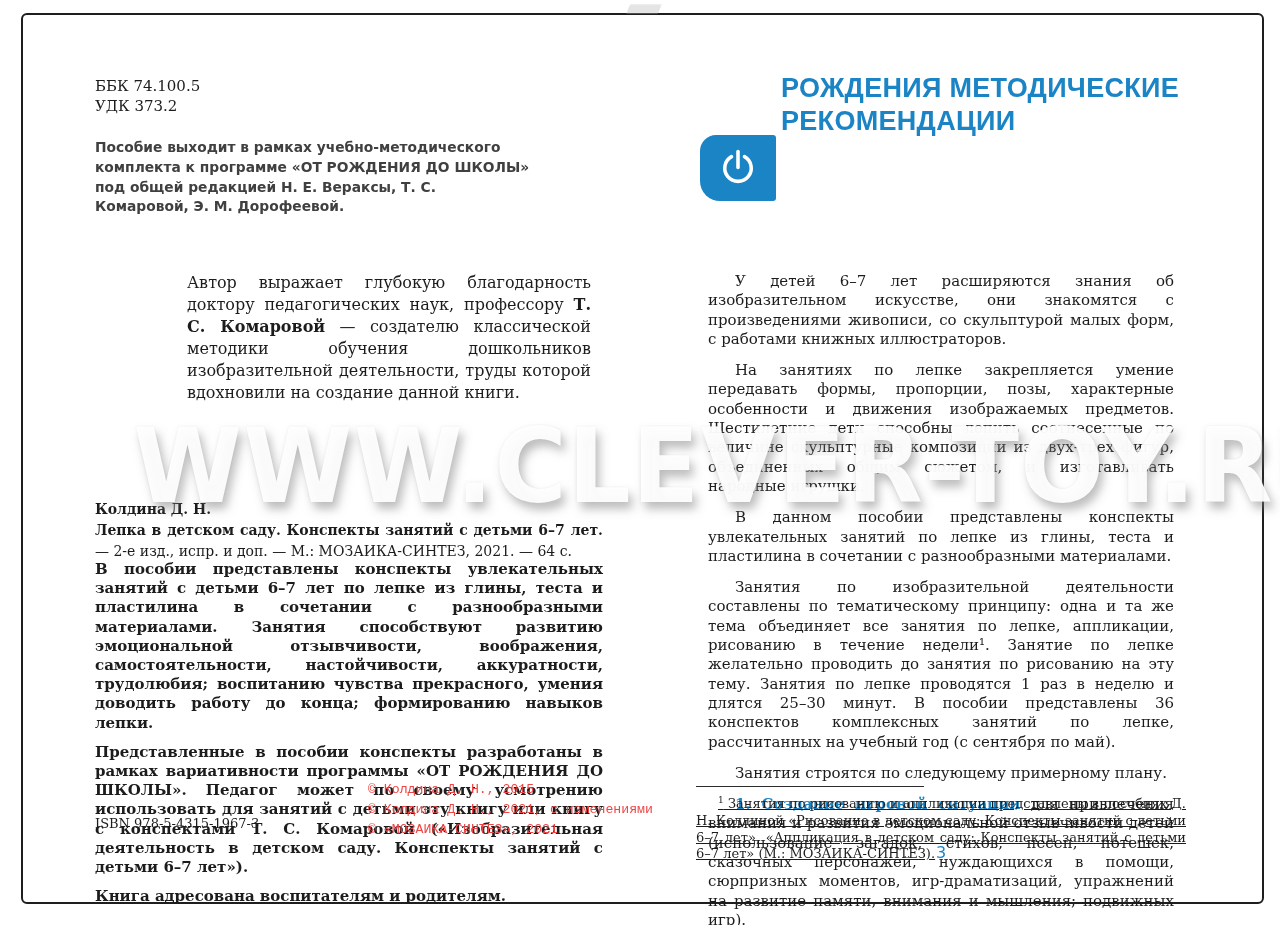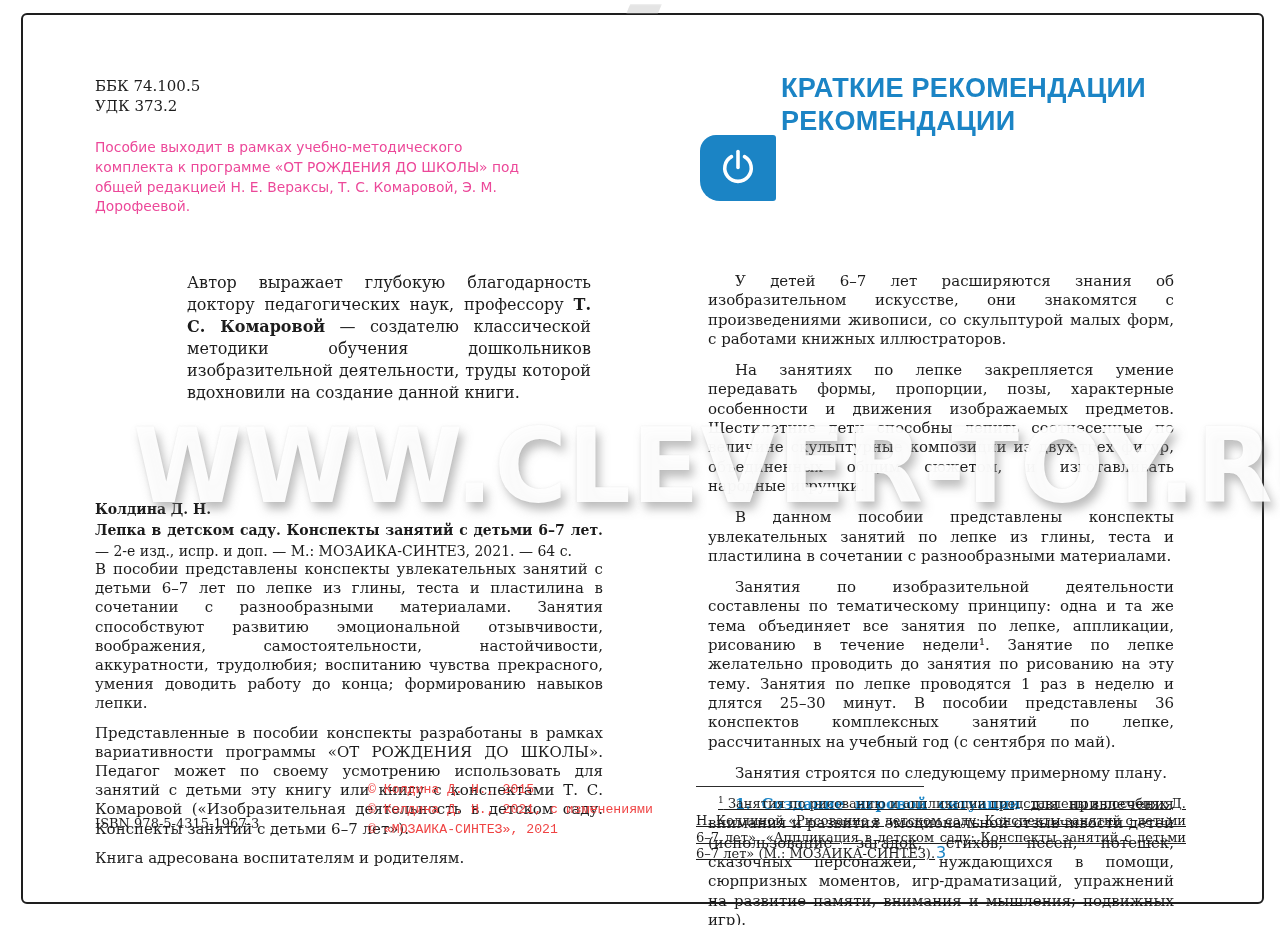--- a/index.html
+++ b/index.html
@@ -13,35 +13,35 @@
   }
   .scan-artifact{
     position:absolute;left:626px;top:4px;width:36px;height:10px;
     background:#c4c4c4;opacity:.45;filter:blur(1px);
     clip-path:polygon(12% 0,100% 0,88% 100%,0 100%);
   }
   
   .bbk-block{position:absolute;left:95px;top:68px;font-size:15px;line-height:20px;margin-top:8px;}
   .series-note{
     position:absolute;left:95px;top:138px;width:438px;
-    font-family:"DejaVu Sans", sans-serif;font-size:13.8px;line-height:19.8px;color:#ec4899;
+    font-family:"DejaVu Sans", sans-serif;font-size:13.8px;line-height:19.8px;color:#404040;font-weight:bold;
   }
   .dedication{
     position:absolute;left:187px;top:272px;width:404px;
     font-size:16px;line-height:22px;text-align:justify;
   }
   .biblio{
     position:absolute;left:95px;top:499px;width:508px;
     font-size:14px;line-height:21px;text-align:justify;
   }
   .annotations{
     position:absolute;left:95px;top:560px;width:508px;
     font-size:15px;line-height:19.2px;text-align:justify;
   }
-  .annotations p{margin:0 0 10px 0;}
+  .annotations p{margin:0 0 10px 0;font-weight:bold;}
   .isbn{position:absolute;left:95px;top:816px;font-size:13px;}
   .copyrights{
     position:absolute;left:368px;top:780px;width:300px;
     font-family:Liberation Mono, monospace;font-size:13.2px;line-height:20px;color:#ef4444;
   }
   
   .chapter-heading{
     position:absolute;left:781px;top:72px;width:420px;
     font-family:"Liberation Sans","DejaVu Sans",sans-serif;
     font-weight:700;font-size:27px;line-height:33px;color:var(--accent,#1b84c5);
@@ -111,21 +111,21 @@
 
 <div class="isbn">ISBN 978-5-4315-1967-3</div>
 
 <div class="copyrights">
   <div>© Колдина Д. Н., 2015</div>
   <div>© Колдина Д. Н., 2021, с изменениями</div>
   <div>© «МОЗАИКА-СИНТЕЗ», 2021</div>
 </div>
 
 <div class="chapter-heading">
-  <div>КРАТКИЕ РЕКОМЕНДАЦИИ</div>
+  <div>РОЖДЕНИЯ МЕТОДИЧЕСКИЕ</div>
   <div>РЕКОМЕНДАЦИИ</div>
 </div>
 
 <div class="chapter-icon">
   <span style="display:flex;">
     <svg width="42" height="42" viewBox="0 0 40 40">
       <path d="M 13.8 9.2 A 12.6 12.6 0 1 0 26.2 9.2" fill="none" stroke="#ffffff" stroke-width="3.4" stroke-linecap="round"></path>
       <line x1="20" y1="4.2" x2="20" y2="19.5" stroke="#ffffff" stroke-width="3.4" stroke-linecap="round"></line>
     </svg>
   </span>

